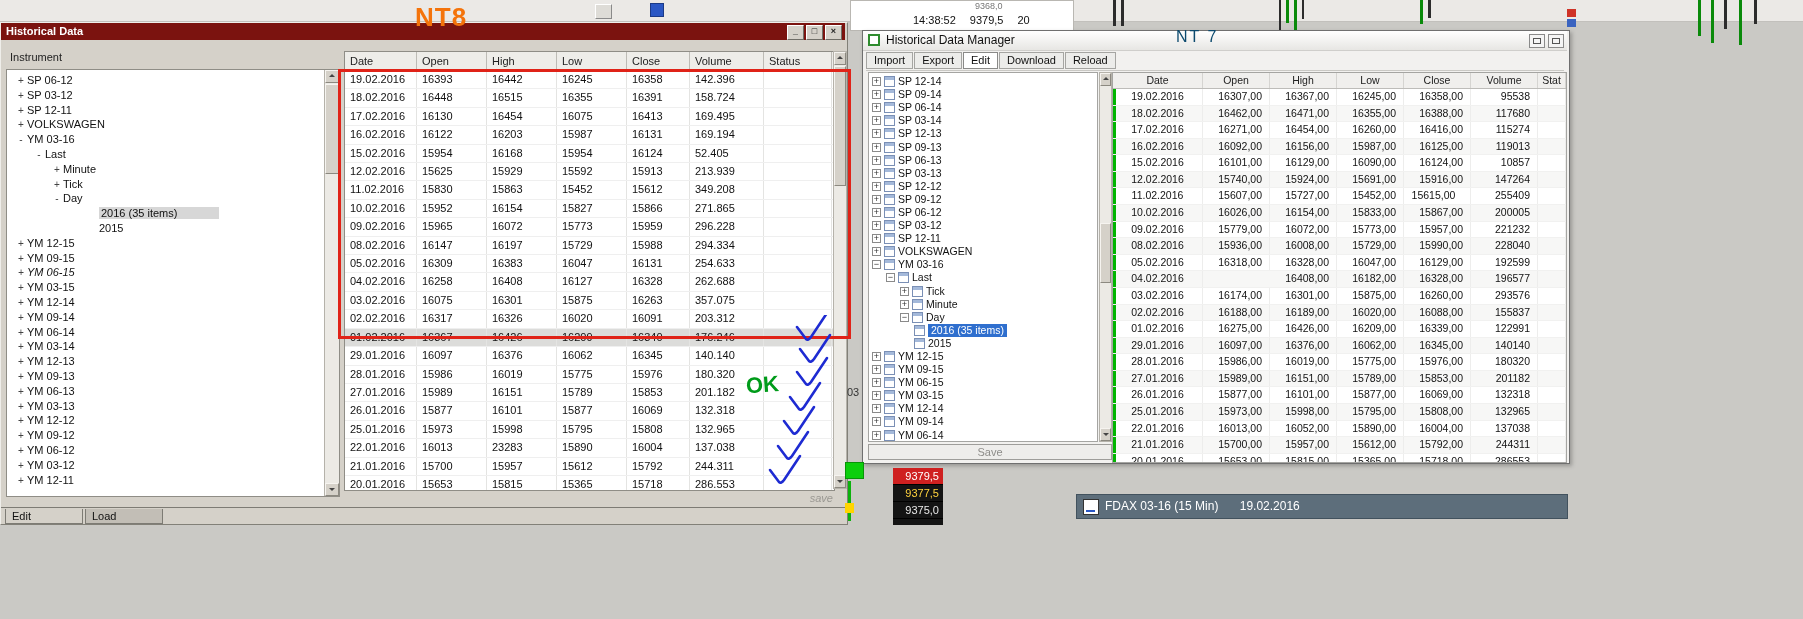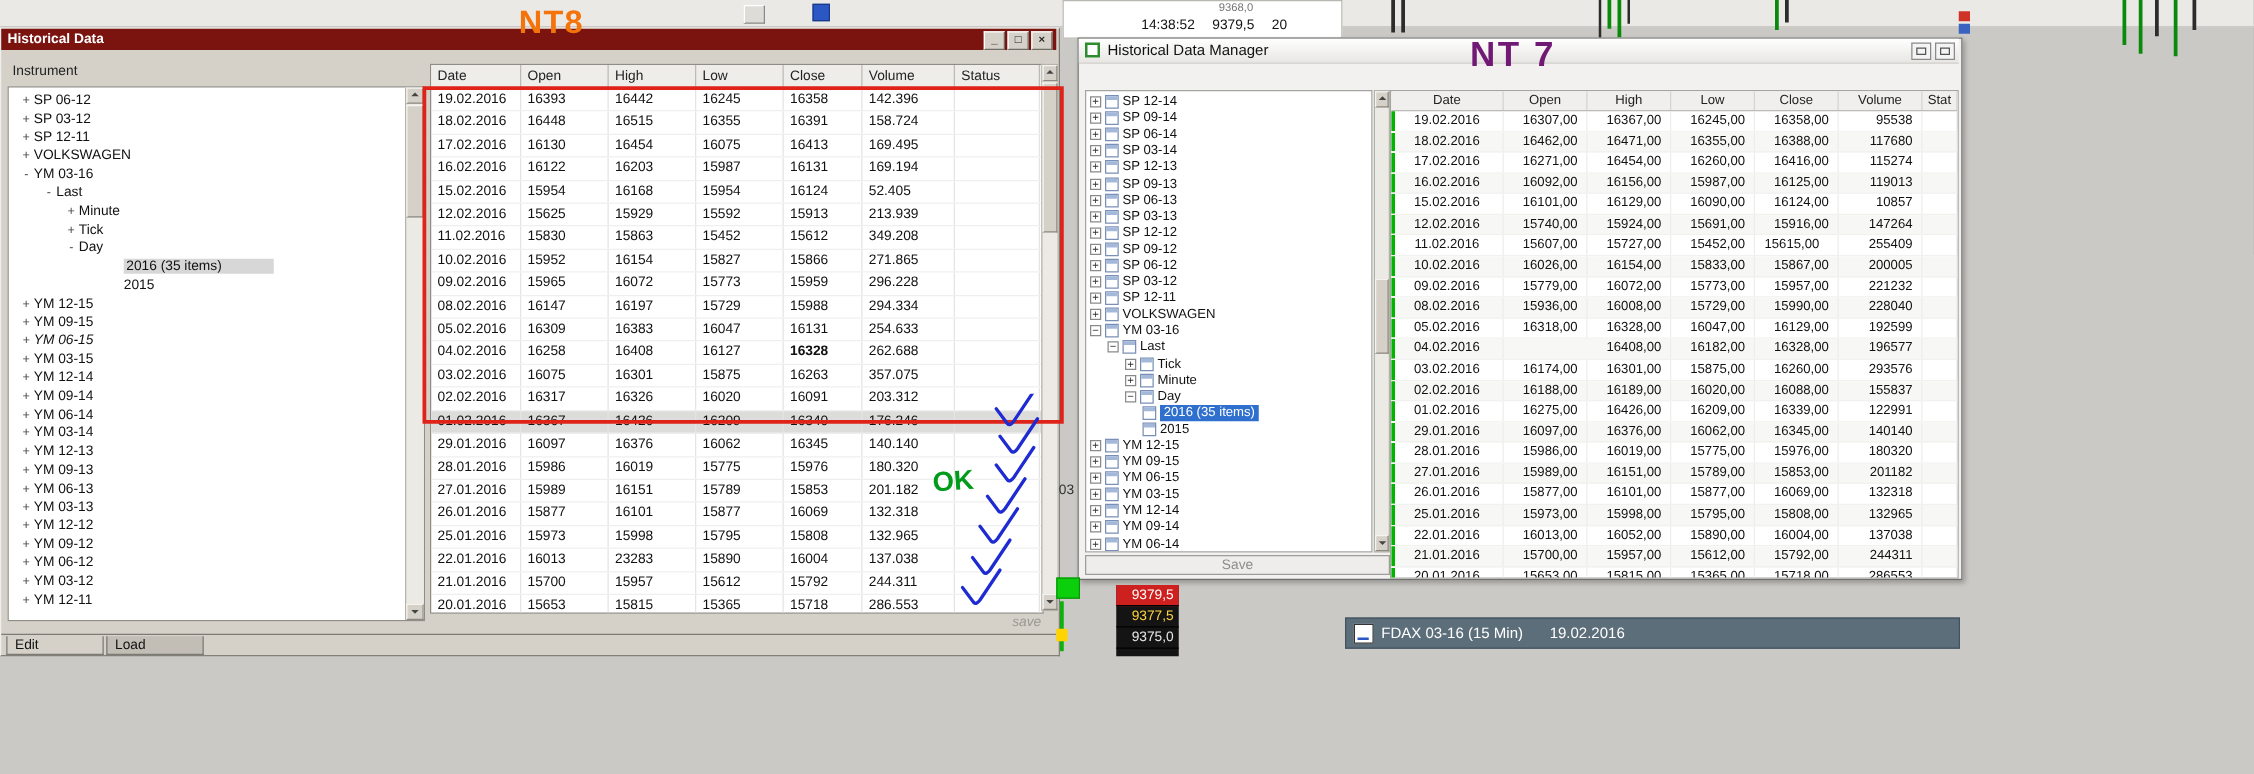--- a/index.html
+++ b/index.html
@@ -92,21 +92,21 @@
   .ghead.t7h{height:15px;background:#f0efed;border-bottom:1px solid #bdbcb9}
   .ghead.t7h .th{box-sizing:border-box;border-right:1px solid #d5d4d1;font-size:10.5px;text-align:center;padding-top:1px;color:#222;overflow:hidden}
   .grow.t7r{height:15.58px;box-shadow:inset 3px 0 0 #00b400;border-bottom:1px solid #f1f1f0}
   .grow.t7r.alt{background:#f7f7f6}
   .grow.t7r .td{box-sizing:border-box;border-right:1px solid #ededec;font-size:10.5px;line-height:15px;text-align:right;padding-right:7px;overflow:hidden;white-space:nowrap}
   .grow.t7r .td.c0{text-align:center;padding-right:0}
 
   
   #red-box{left:338px;top:69px;width:507px;height:264px;border:3px solid #e02318;z-index:40}
   #nt8-label{left:415px;top:2px;font-size:26px;font-weight:bold;color:#f4730a;z-index:41;letter-spacing:1px}
-  #nt7-label{left:1176px;top:28px;font-size:28px;font-weight:bold;color:#701a75;z-index:41;letter-spacing:2px}
+  #nt7-label{left:1176px;top:28px;font-size:16px;font-weight:normal;color:#0c4a6e;z-index:41;letter-spacing:2px}
   #ok-label{left:746px;top:372px;font-size:22px;font-weight:bold;color:#009b1a;z-index:41;transform:rotate(-4deg)}
   #checks{left:742px;top:315px;z-index:41}
 </style>
 </head>
 <body>
 
 <div id="canvas">
 
   <div id="topstrip" class="abs"></div>
   <div class="abs mini-btn"></div>
@@ -290,21 +290,21 @@
           <div class="td c3" style="width: 70px;">16047</div>
           <div class="td c4" style="width: 63px;">16131</div>
           <div class="td c5" style="width: 74px;">254.633</div>
           <div class="td c6" style="width: 68px;"></div>
         </div>
         <div class="grow t8r">
           <div class="td c0" style="width: 72px;">04.02.2016</div>
           <div class="td c1" style="width: 70px;">16258</div>
           <div class="td c2" style="width: 70px;">16408</div>
           <div class="td c3" style="width: 70px;">16127</div>
-          <div class="td c4" style="width: 63px; font-weight: bold;">16328</div>
+          <div class="td c4" style="width: 63px;">16328</div>
           <div class="td c5" style="width: 74px;">262.688</div>
           <div class="td c6" style="width: 68px;"></div>
         </div>
         <div class="grow t8r">
           <div class="td c0" style="width: 72px;">03.02.2016</div>
           <div class="td c1" style="width: 70px;">16075</div>
           <div class="td c2" style="width: 70px;">16301</div>
           <div class="td c3" style="width: 70px;">15875</div>
           <div class="td c4" style="width: 63px;">16263</div>
           <div class="td c5" style="width: 74px;">357.075</div>
@@ -416,20 +416,21 @@
 
   <div id="nt7" class="abs">
     <div id="nt7-titlebar" class="abs">
       <span id="nt7-app-icon"></span>
       <span id="nt7-title-text">Historical Data Manager</span>
       <span id="nt7-controls">
         <span class="wbox"></span>
         <span class="wbox"></span>
       </span>
     </div>
+    <div id="nt7-toolbar" class="abs"><div class="tbtn">Import</div><div class="tbtn">Export</div><div class="tbtn on">Edit</div><div class="tbtn">Download</div><div class="tbtn">Reload</div></div>
 
     <div id="nt7-tree" class="abs">
       <div>
           <div class="t7row" style="padding-left: 3px;">
             <span class="t7g">+</span>
             <span class="t7icon"></span>
             <span class="t7l">SP 12-14</span>
           </div>
           <div class="t7row" style="padding-left: 3px;">
             <span class="t7g">+</span>

